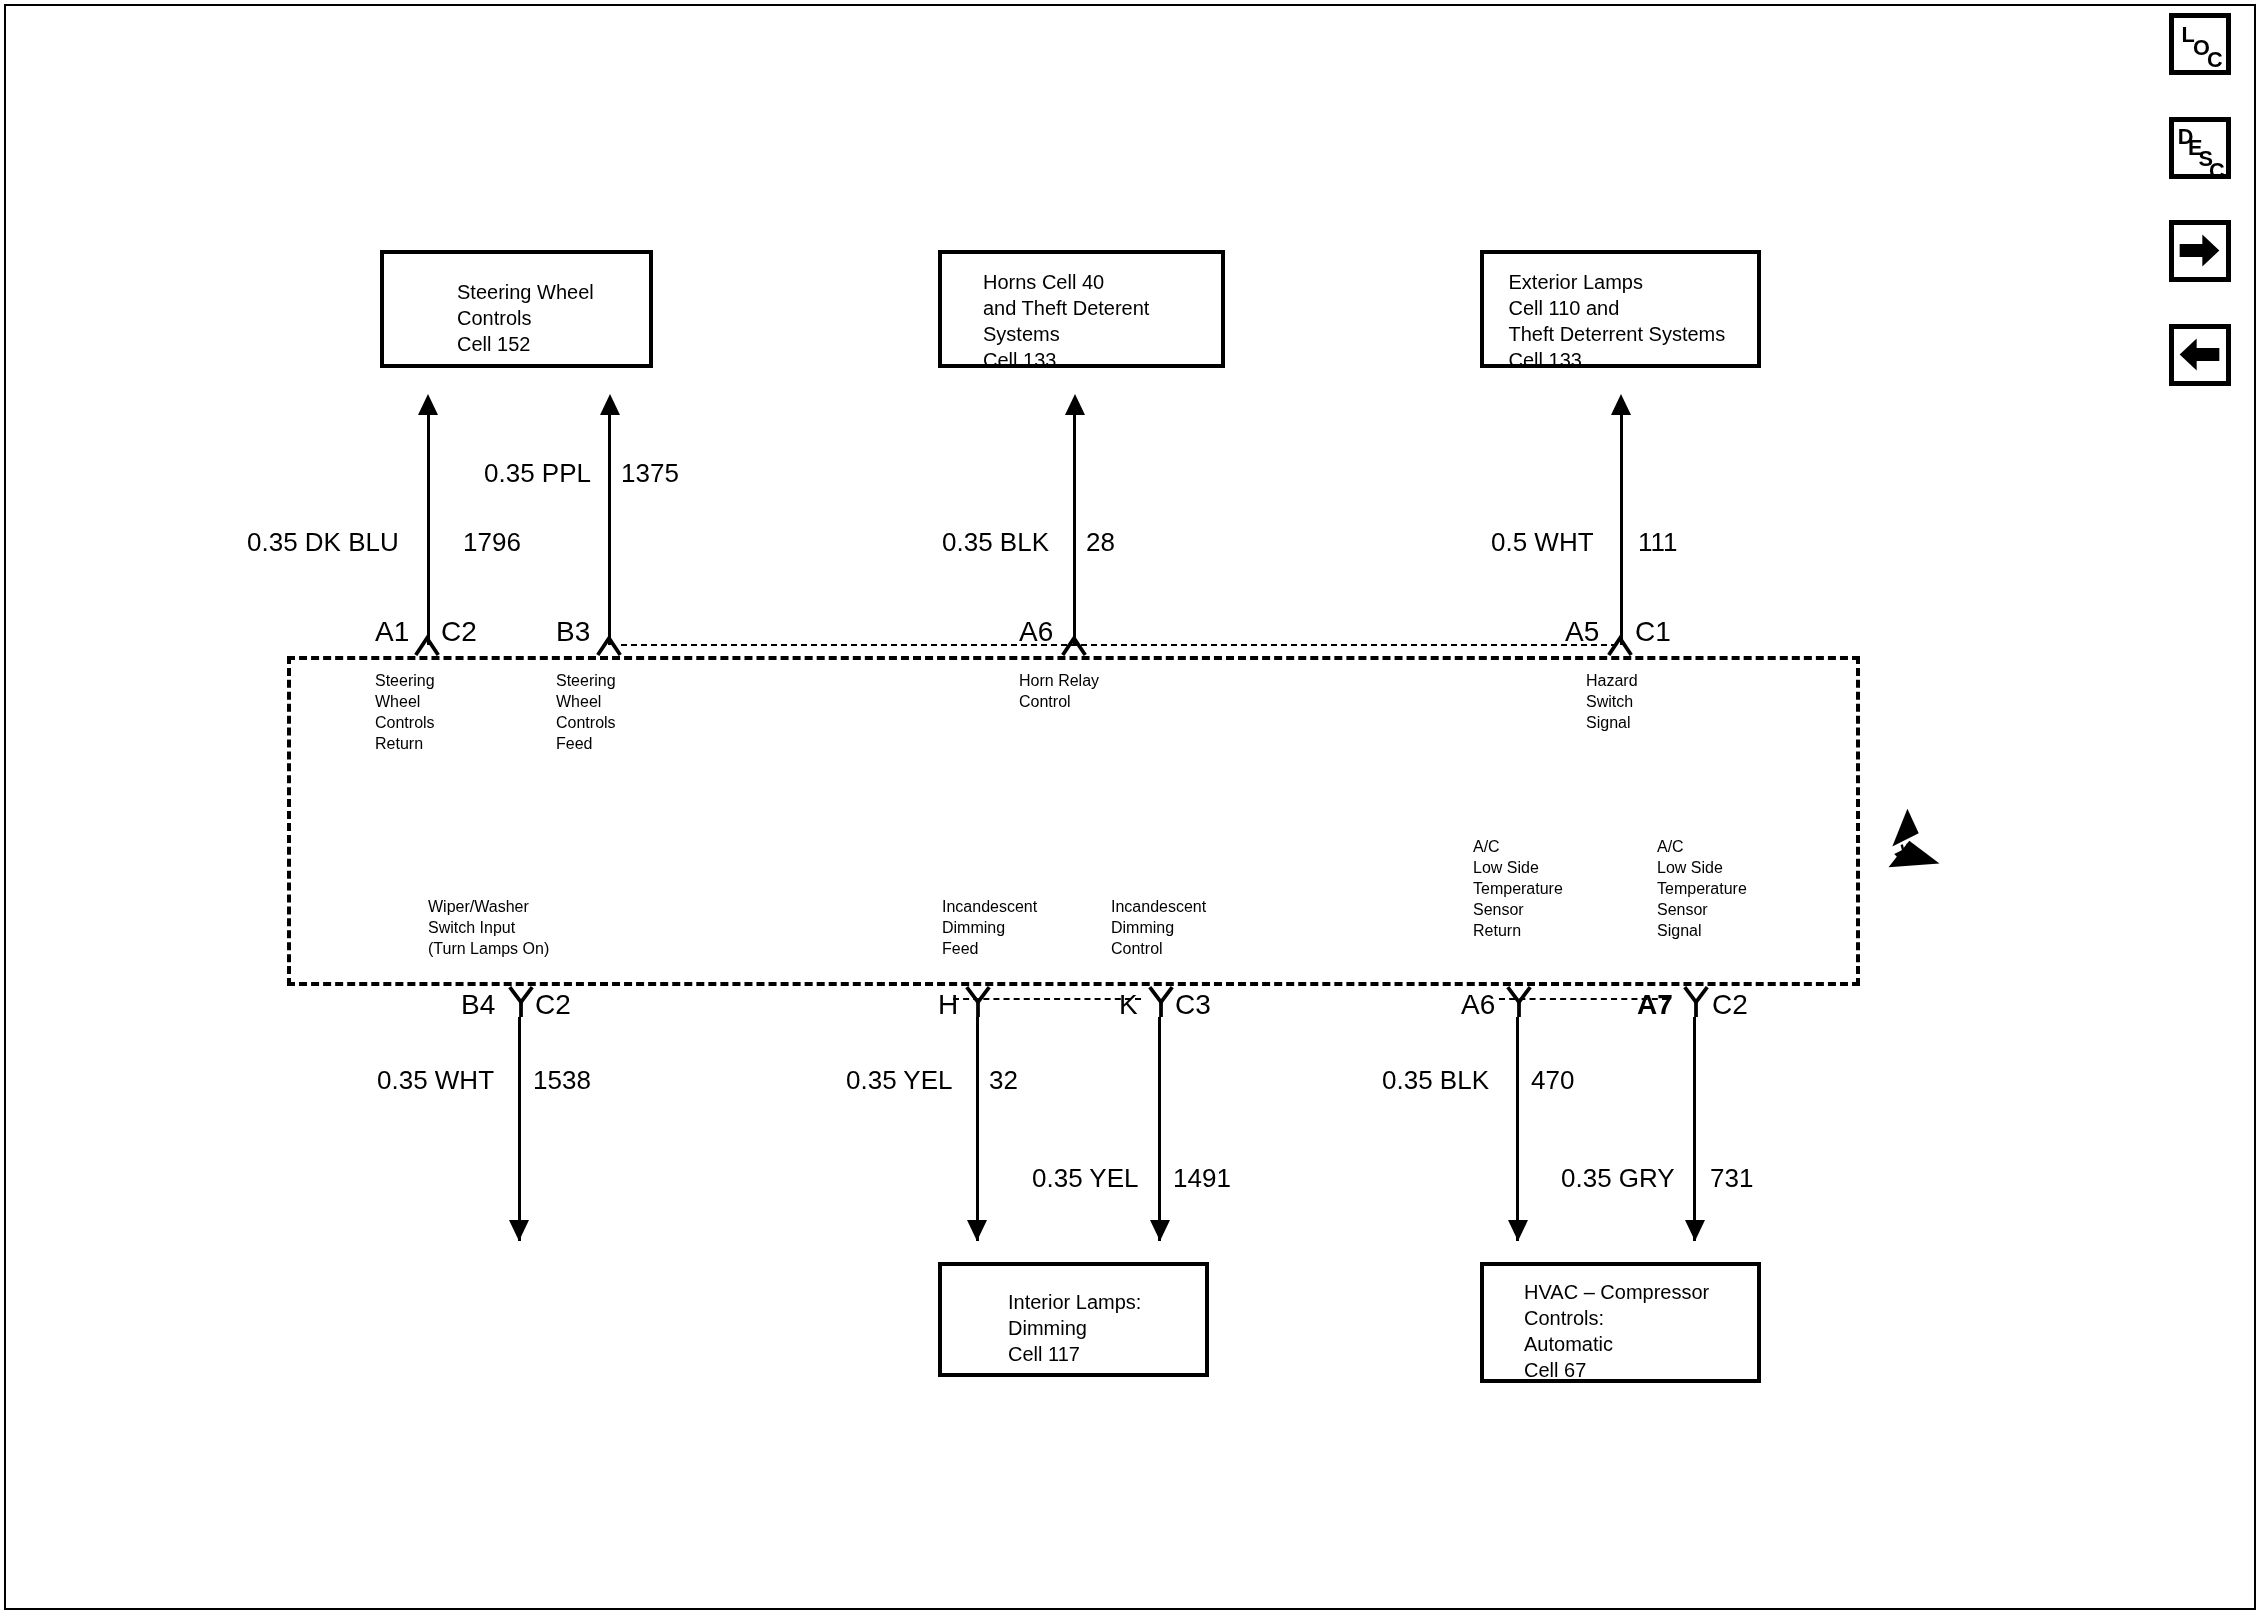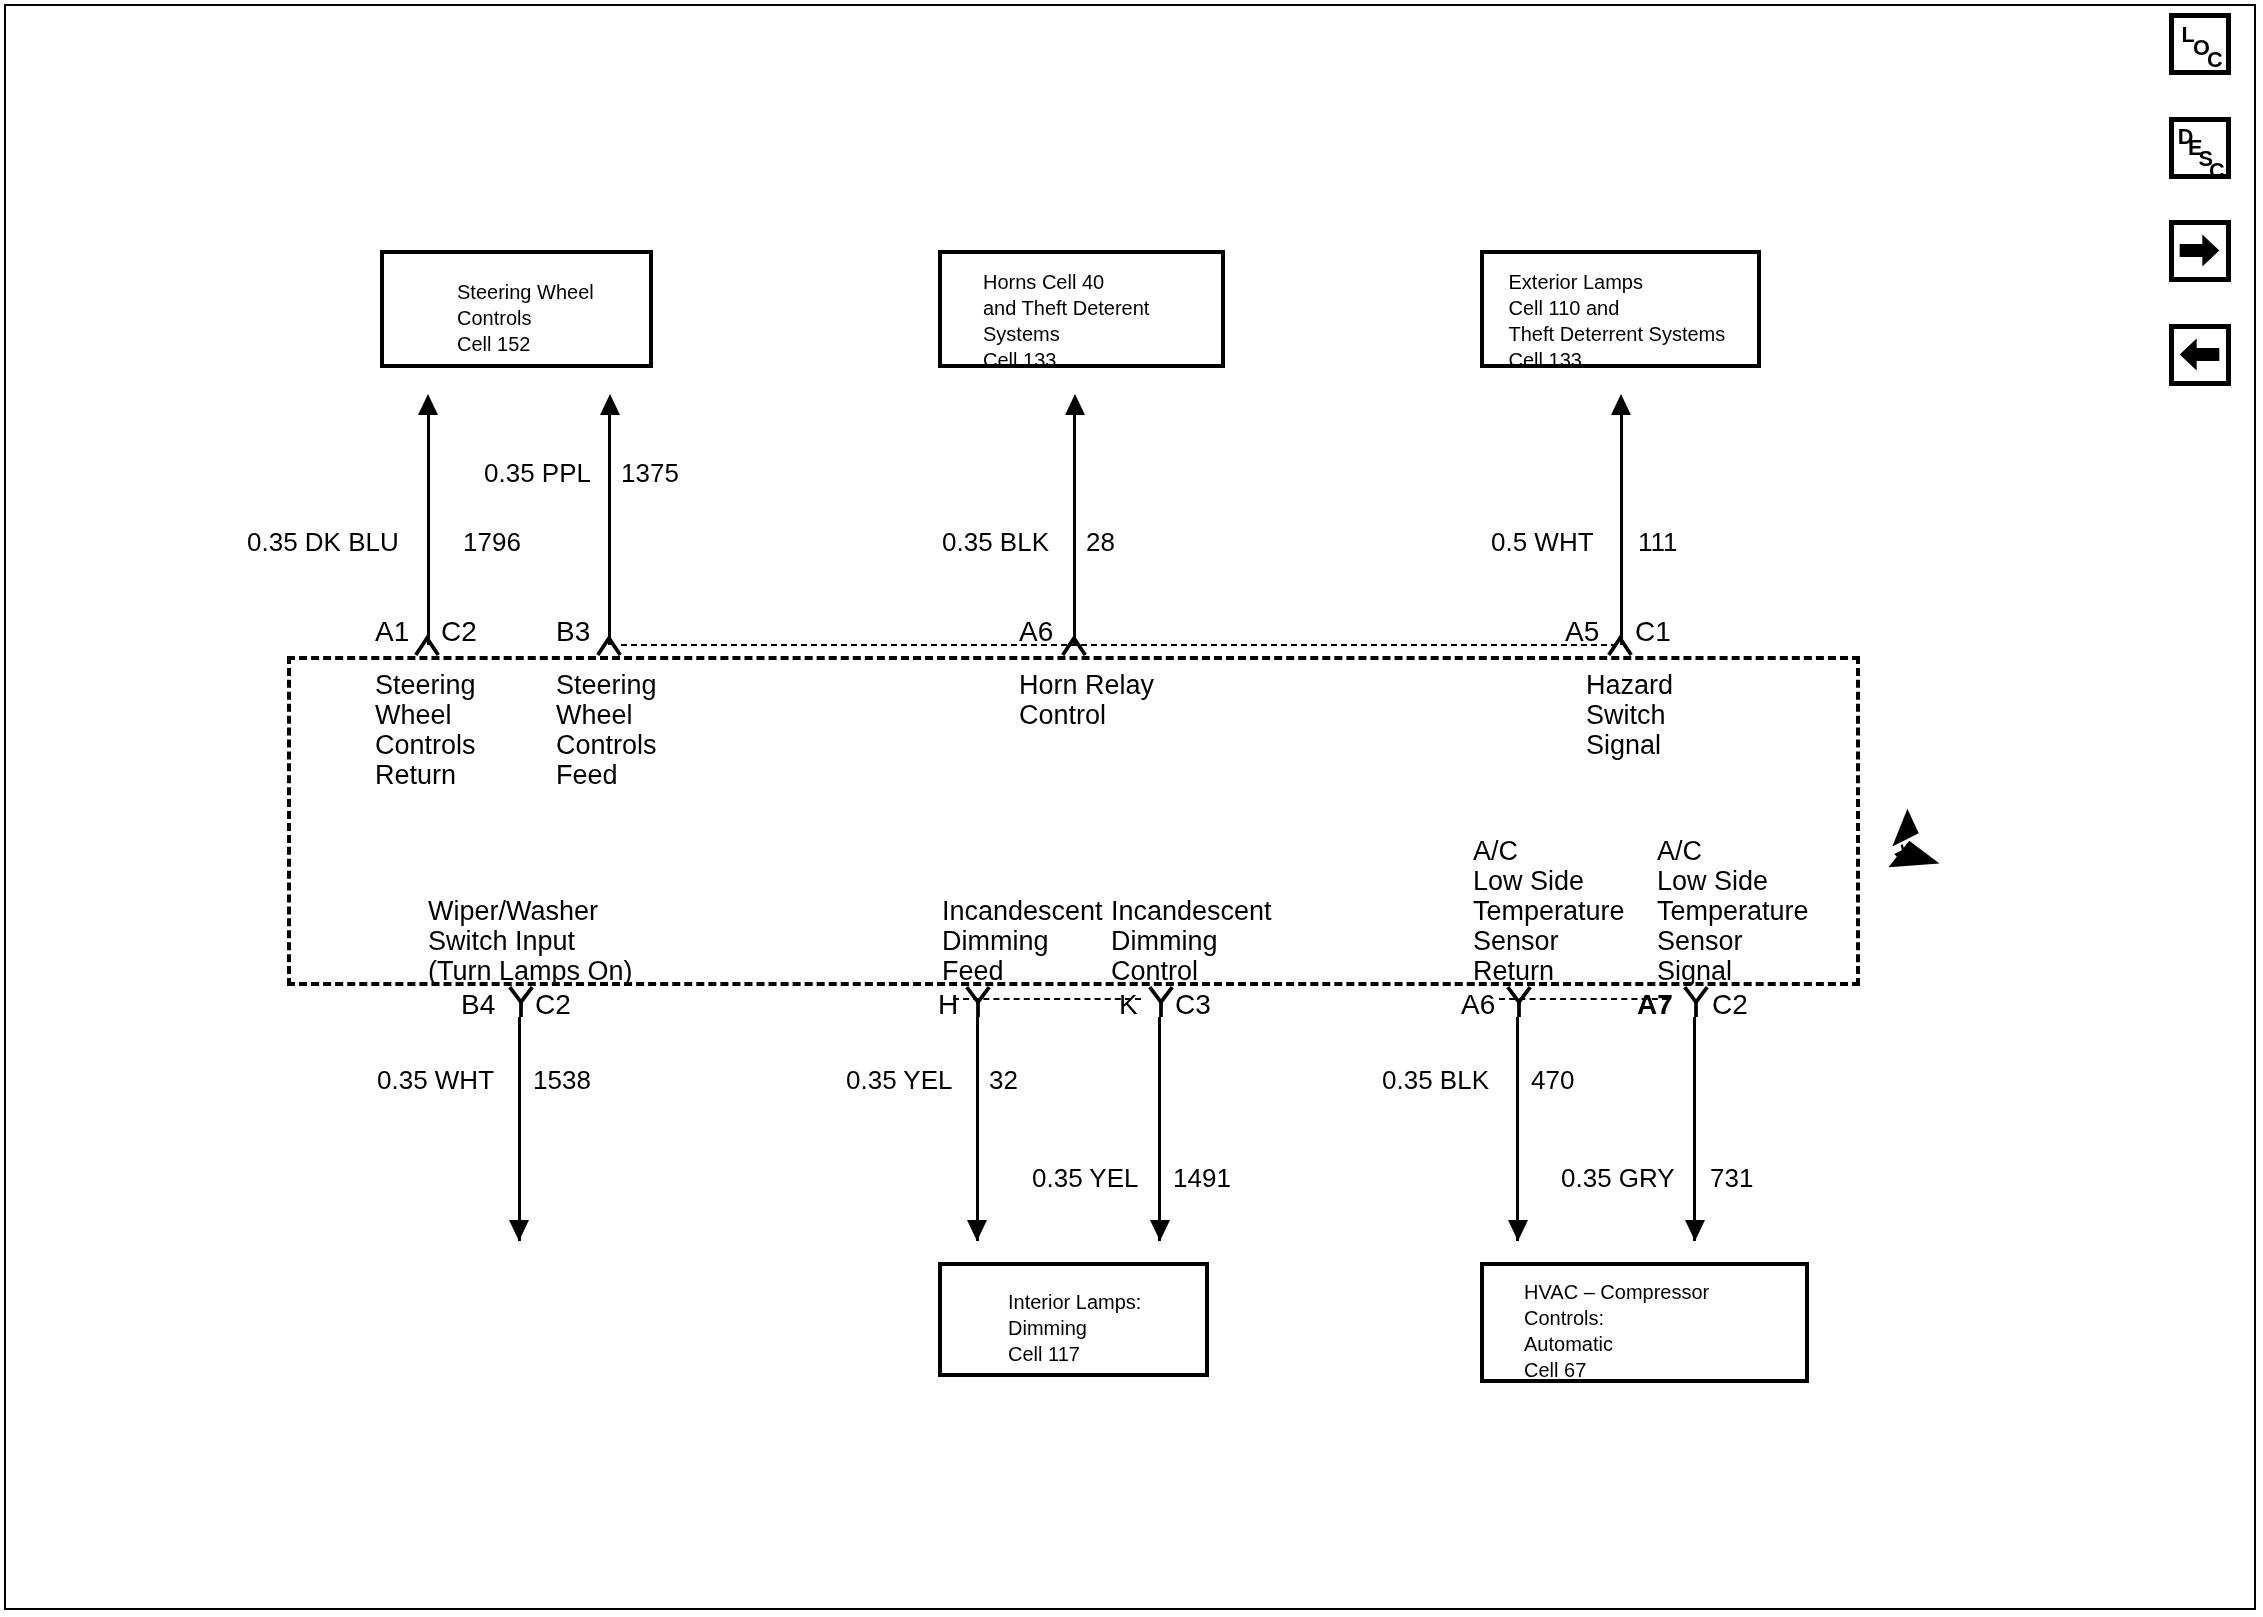--- a/index.html
+++ b/index.html
@@ -119,22 +119,22 @@
     font-family: "Liberation Sans", sans-serif;
   }
   .lbl-wire {
     font-size: 26px;
     font-weight: normal;
   }
   .lbl-pin {
     font-size: 28px;
   }
   .lbl-fn {
-    font-size: 27px;
-    line-height: 30px;
+    font-size: 16px;
+    line-height: 21px;
     white-space: pre-line;
   }
   .lbl-module {
     font-size: 26px;
     line-height: 32px;
     white-space: pre-line;
   }
   
 </style>
 </head>
@@ -344,21 +344,21 @@
   <span class="lbl lbl-wire" style="left:1561px; top:1164px;">0.35 GRY</span>
   <span class="lbl lbl-wire" style="left:1710px; top:1164px;">731</span>
 
 
   <div class="dbox" style="left:938px; top:1262px; width:271px; height:115px;">
     <span class="txt" style="left:66px; top:22.6px;">Interior Lamps:
 Dimming
 Cell 117</span>
   </div>
 
-  <div class="dbox" style="left:1480px; top:1262px; width:329px; height:121px;">
+  <div class="dbox" style="left:1480px; top:1262px; width:281px; height:121px;">
     <span class="txt" style="left:40px; top:13px;">HVAC – Compressor
 Controls:
 Automatic
 Cell 67</span>
   </div>
 
 </div>
 
 
 </body></html>

